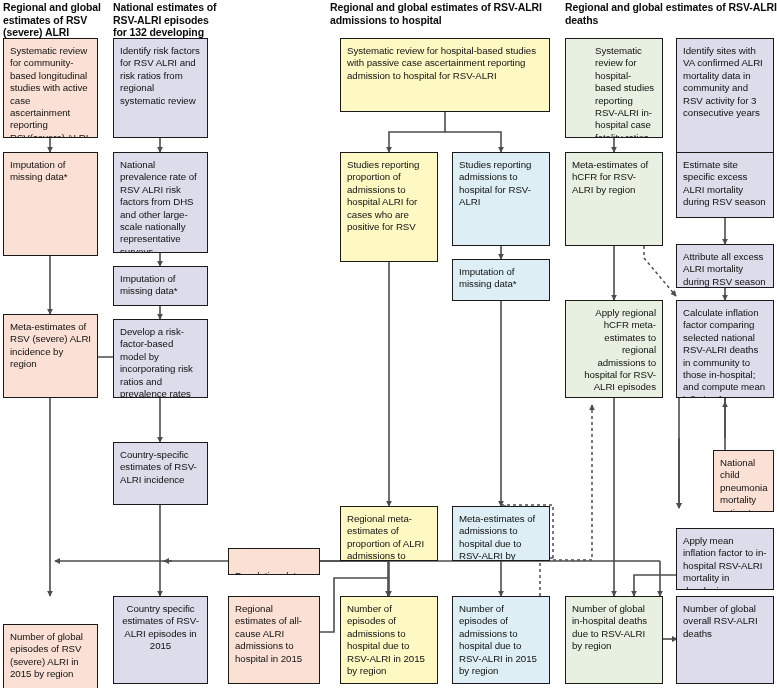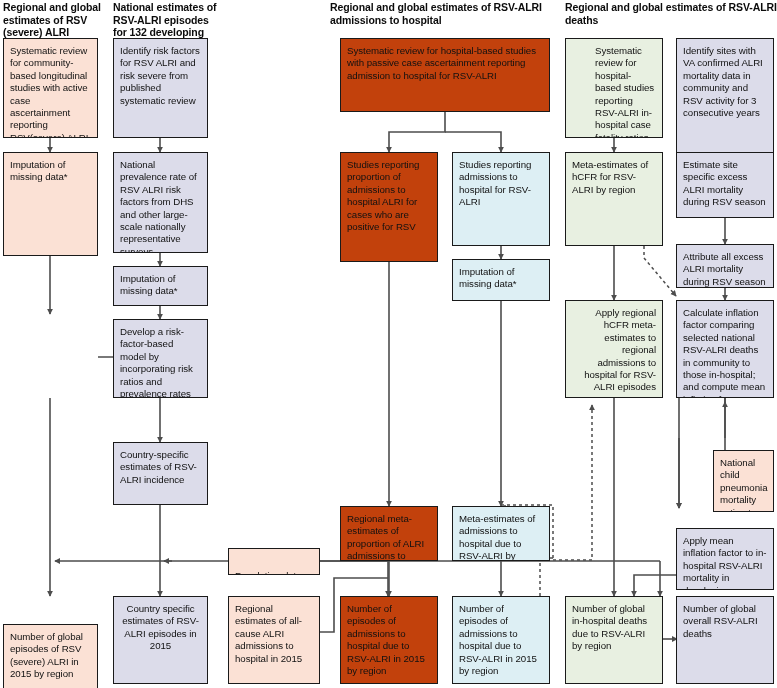--- a/index.html
+++ b/index.html
@@ -28,21 +28,21 @@
     border:1px solid #1a1a1a;
     font-size:9.7px;
     line-height:12.4px;
     color:#111111;
     padding:6px 6px 4px 6px;
     letter-spacing:-0.05px;
     overflow:hidden;
   }
   .fill-pink   { background:#fbe1d5; }
   .fill-lav    { background:#dcdcea; }
-  .fill-blue   { background:#c2410c; }
+  .fill-blue   { background:#fef9c3; }
   .fill-bluelt { background:#ddeff4; }
   .fill-green  { background:#e8f0e1; }
   .svg-layer{
     position:absolute;
     left:0; top:0;
     width:777px; height:688px;
     pointer-events:none;
   }
 </style>
 </head>
@@ -138,24 +138,25 @@
       <path d="M553,558 L553,505 L501,505"></path>
       <path d="M505,505 L505,560"></path>
       <path d="M505,560 L592,560 L592,405" marker-end="url(#ahd)"></path>
     </g>
   </svg>
 
   <div class="node fill-pink" style="left:3px; top:38px; width:95px; height:100px;">Systematic review for community-based longitudinal studies with active case ascertainment reporting RSV(severe) ALRI incidence</div>
 
   <div class="node fill-pink" style="left:3px; top:152px; width:95px; height:104px;">Imputation of missing data*</div>
 
+  <div class="node fill-pink" style="left:3px; top:314px; width:95px; height:84px;">Meta-estimates of RSV (severe) ALRI incidence by region</div>
 
   <div class="node fill-pink" style="left:3px; top:596px; width:95px; height:68px;margin-top:28px;">Number of global episodes of RSV (severe) ALRI in 2015 by region</div>
 
-  <div class="node fill-lav" style="left:113px; top:38px; width:95px; height:100px;">Identify risk factors for RSV ALRI and risk severe from published systematic review</div>
+  <div class="node fill-lav" style="left:113px; top:38px; width:95px; height:100px;">Identify risk factors for RSV ALRI and risk ratios from regional systematic review</div>
 
   <div class="node fill-lav" style="left:113px; top:152px; width:95px; height:101px;">National prevalence rate of RSV ALRI risk factors from DHS and other large-scale nationally representative surveys</div>
 
   <div class="node fill-lav" style="left:113px; top:266px; width:95px; height:40px;">Imputation of missing data*</div>
 
   <div class="node fill-lav" style="left:113px; top:319px; width:95px; height:79px;">Develop a risk-factor-based model by incorporating risk ratios and prevalence rates of risk factors; and incidence of RSV-ALRI in developing countries†</div>
 
   <div class="node fill-lav" style="left:113px; top:442px; width:95px; height:63px;">Country-specific estimates of RSV-ALRI incidence</div>
 
   <div class="node fill-lav" style="left:113px; top:596px; width:95px; height:88px;text-align:center;">Country specific estimates of RSV-ALRI episodes in 2015</div>

